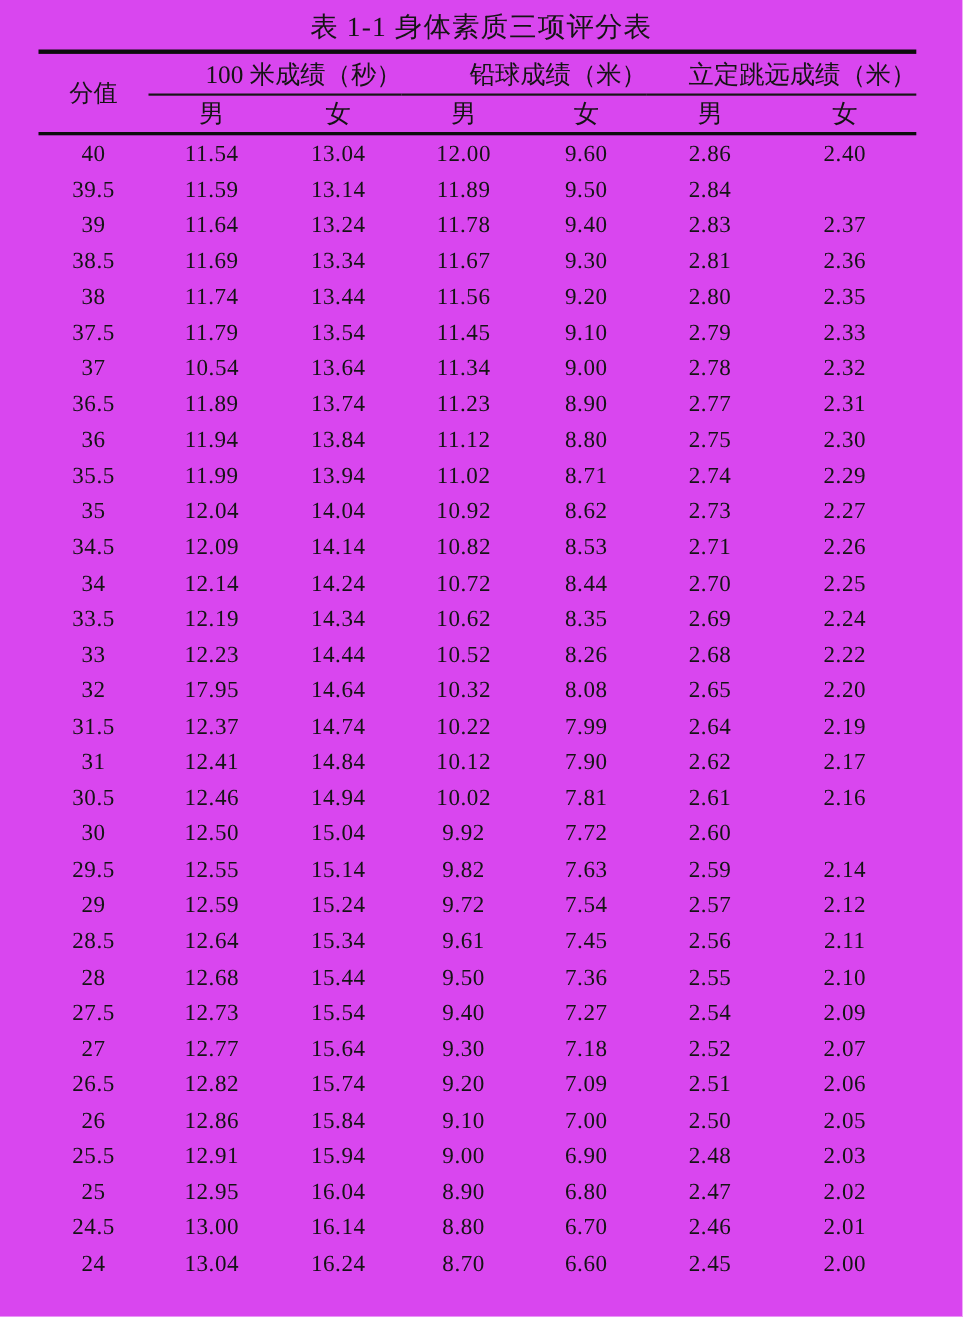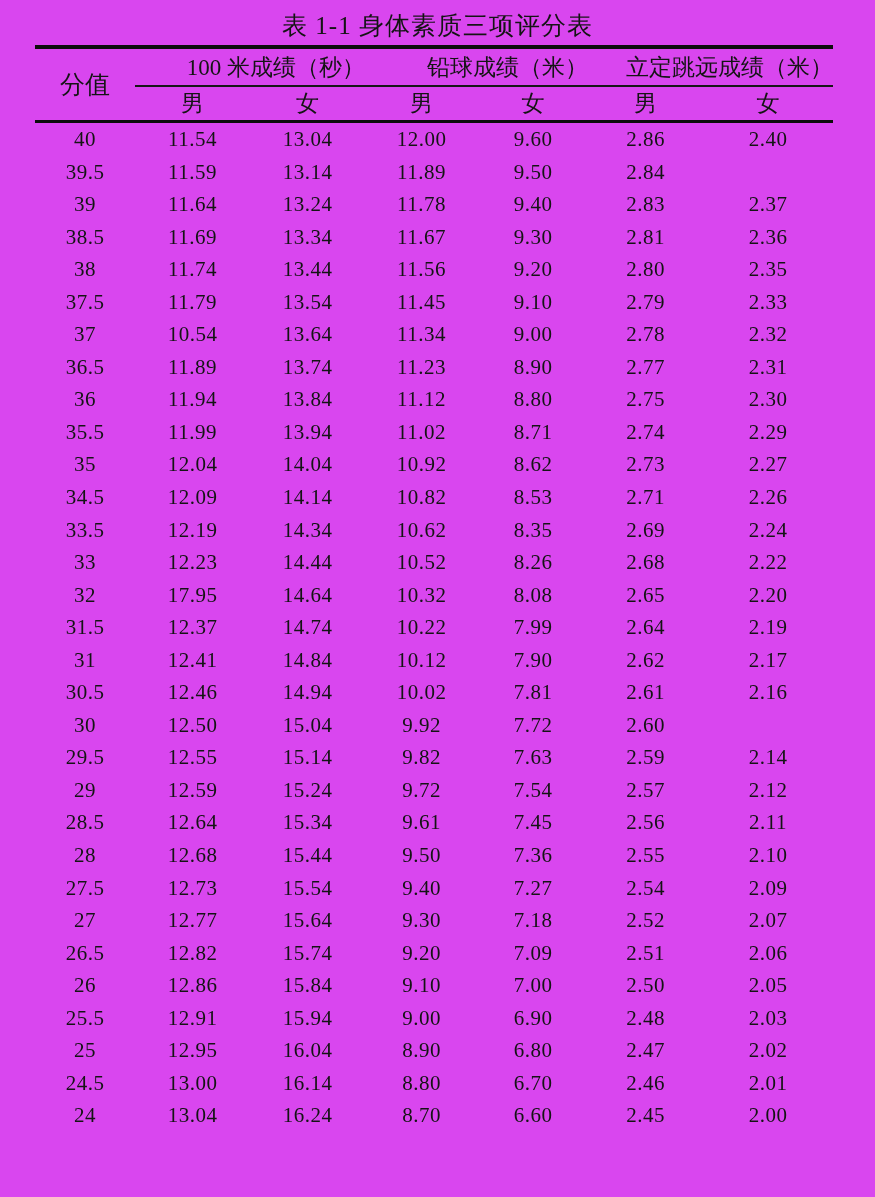--- a/index.html
+++ b/index.html
@@ -21,21 +21,21 @@
     display: flex;
     height: 78px;
     border-top: 4px solid #0c0c0c;
     border-bottom: 3px solid #0c0c0c;
   }
   .score-h {
     width: 100px;
     display: flex;
     align-items: center;
     justify-content: center;
-    font-size: 25px;
+    font-size: 22px;
   }
   .groups { display: flex; flex: 1; }
   .group { display: flex; flex-direction: column; }
   .group:nth-of-type(1) { width: 230px; }
   .group:nth-of-type(2) { width: 223px; }
   .group:nth-of-type(3) { width: 245px; }
   .group-label {
     height: 38px;
     line-height: 38px;
     text-align: right;
@@ -223,20 +223,29 @@
         <div class="row">
           <div class="cell">34.5</div>
           <div class="cell">12.09</div>
           <div class="cell">14.14</div>
           <div class="cell">10.82</div>
           <div class="cell">8.53</div>
           <div class="cell">2.71</div>
           <div class="cell">2.26</div>
         </div>
 
+        <div class="row">
+          <div class="cell">34</div>
+          <div class="cell">12.14</div>
+          <div class="cell">14.24</div>
+          <div class="cell">10.72</div>
+          <div class="cell">8.44</div>
+          <div class="cell">2.70</div>
+          <div class="cell">2.25</div>
+        </div>
 
         <div class="row">
           <div class="cell">33.5</div>
           <div class="cell">12.19</div>
           <div class="cell">14.34</div>
           <div class="cell">10.62</div>
           <div class="cell">8.35</div>
           <div class="cell">2.69</div>
           <div class="cell">2.24</div>
         </div>

